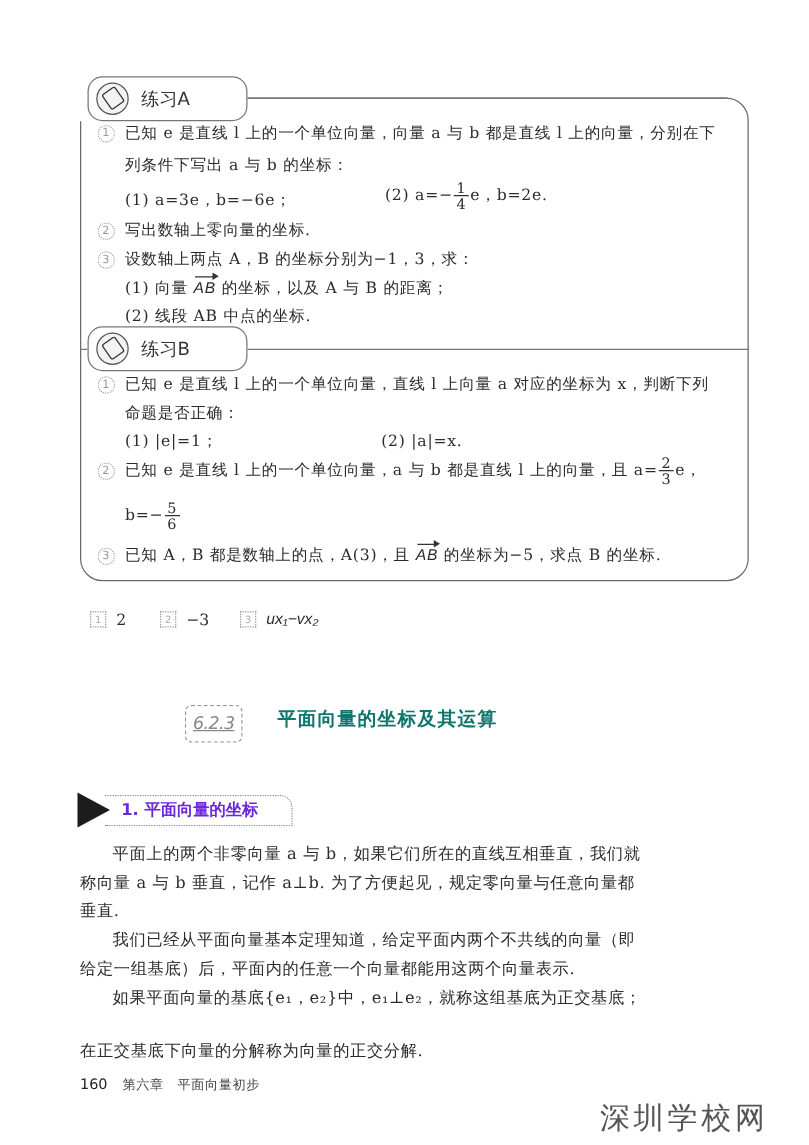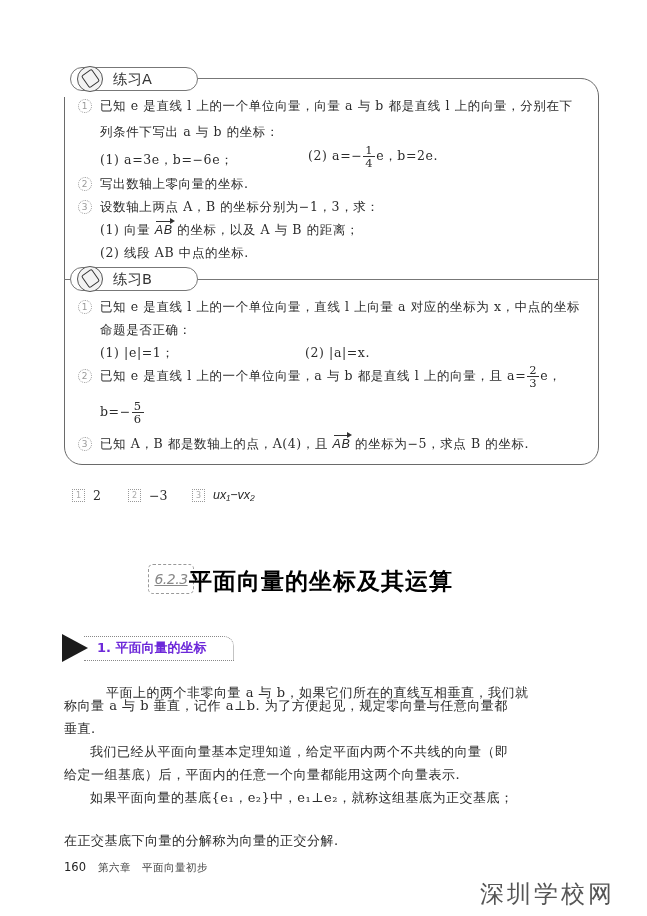--- a/index.html
+++ b/index.html
@@ -17,21 +17,21 @@
   .ex-box::before {
     content: ""; position: absolute; left: -2px; top: -2px; width: 20px; height: 20px;
     background: #fff;
   }
   .ex-tab {
     position: absolute; height: 26px;
     display: flex; align-items: center;
     background: #fff;
   }
   .ex-tab .pill {
-    height: 24px; width: 128px;
+    height: 36px; width: 128px;
     border: 1.2px solid #777; border-radius: 12px;
     display: flex; align-items: center; padding-left: 12px;
     background: #fff;
   }
   .ex-tab .icon-circle {
     width: 26px; height: 26px; border-radius: 50%;
     border: 1.6px solid #555; background: #f3f3f3;
     position: relative; margin-right: 10px; margin-left: -6px;
   }
   .ex-tab .icon-circle::after {
@@ -71,22 +71,22 @@
   
   .sec-num {
     position: absolute; left: 148px; top: 564px; width: 46px; height: 30px;
     border: 1px dashed #999; border-radius: 5px;
     font-family: "DejaVu Sans", sans-serif; font-size: 14px; color: #888;
     display: flex; align-items: center; justify-content: center; letter-spacing: -0.5px;
     font-style: italic;
     text-decoration: underline;
   }
   .sec-title {
-    position: absolute; left: 189px; top: 566px;
-    font-family: "DejaVu Sans", sans-serif; font-size: 23px; font-weight: bold; color: #000000; letter-spacing: 1px;
+    position: absolute; left: 222px; top: 566px;
+    font-family: "DejaVu Sans", sans-serif; font-size: 15px; font-weight: bold; color: #0f766e; letter-spacing: 1px;
   }
 
   
   .sub-arrow {
     position: absolute; left: 62px; top: 634px; width: 0; height: 0;
     border-left: 26px solid #1c1c1c; border-top: 14px solid transparent; border-bottom: 14px solid transparent;
   }
   .sub-box {
     position: absolute; left: 84px; top: 636px; width: 150px; height: 25px;
     border-top: 1px dotted #888; border-bottom: 1px dotted #888; border-right: 1px dotted #888;
@@ -137,34 +137,34 @@
 <div class="line" style="left:100px; top:245px;">(2) 线段 AB 中点的坐标.</div>
 
 <div class="ex-tab" style="left:70px; top:266px;">
   <div class="pill">
     <span class="icon-circle"></span>
     <span class="tab-label">练习B</span>
   </div>
 </div>
 
 <div class="line" style="left:78px; top:299px;">
-  <span class="num">1</span><span>已知 e 是直线 l 上的一个单位向量，直线 l 上向量 a 对应的坐标为 x，中点的坐标</span>
+  <span class="num">1</span><span>已知 e 是直线 l 上的一个单位向量，直线 l 上向量 a 对应的坐标为 x，判断下列</span>
 </div>
 <div class="line" style="left:100px; top:322px;">命题是否正确：</div>
 <div class="line" style="left:100px; top:345px;">(1) |e|=1；</div>
 <div class="line" style="left:305px; top:345px;">(2) |a|=x.</div>
 
 <div class="line" style="left:78px; top:364px;">
   <span class="num">2</span><span>已知 e 是直线 l 上的一个单位向量，a 与 b 都是直线 l 上的向量，且 a=</span><span class="frac"><span class="top">2</span><span>3</span></span><span>e，</span>
 </div>
 <div class="line" style="left:100px; top:400px;">
   <span>b=−</span><span class="frac"><span class="top">5</span><span>6</span></span>
 </div>
 <div class="line" style="left:78px; top:436px;">
-  <span class="num">3</span><span>已知 A，B 都是数轴上的点，A(4)，且 </span><span class="vec m">AB</span><span> 的坐标为−5，求点 B 的坐标.</span>
+  <span class="num">3</span><span>已知 A，B 都是数轴上的点，A(3)，且 </span><span class="vec m">AB</span><span> 的坐标为−5，求点 B 的坐标.</span>
 </div>
 
 <div class="ans" style="left:72px;">
   <span class="ans-box">1</span>
     <span>2</span>
 </div>
 <div class="ans" style="left:128px;">
   <span class="ans-box">2</span>
     <span>−3</span>
 </div>
@@ -173,21 +173,21 @@
     <span class="m">ux₁−vx₂</span>
 </div>
 
 <div class="sec-num">6.2.3</div>
 <div class="sec-title">平面向量的坐标及其运算</div>
 
 <div class="sub-arrow"></div>
 <div class="sub-box"></div>
 <div class="sub-title">1. 平面向量的坐标</div>
 
-<div class="para" style="left:106px; top:674px;margin-top:10px;">平面上的两个非零向量 a 与 b，如果它们所在的直线互相垂直，我们就</div>
+<div class="para" style="left:90px; top:674px;">平面上的两个非零向量 a 与 b，如果它们所在的直线互相垂直，我们就</div>
 <div class="para" style="left:64px; top:697px;">称向量 a 与 b 垂直，记作 a⊥b. 为了方便起见，规定零向量与任意向量都</div>
 <div class="para" style="left:64px; top:720px;">垂直.</div>
 
 <div class="para" style="left:90px; top:743px;">我们已经从平面向量基本定理知道，给定平面内两个不共线的向量（即</div>
 <div class="para" style="left:64px; top:766px;">给定一组基底）后，平面内的任意一个向量都能用这两个向量表示.</div>
 
 <div class="para" style="left:90px; top:789px;">如果平面向量的基底{e₁，e₂}中，e₁⊥e₂，就称这组基底为正交基底；</div>
 <div class="para" style="left:64px; top:832px;">在正交基底下向量的分解称为向量的正交分解.</div>
 
 <div class="footer-num">160</div>

